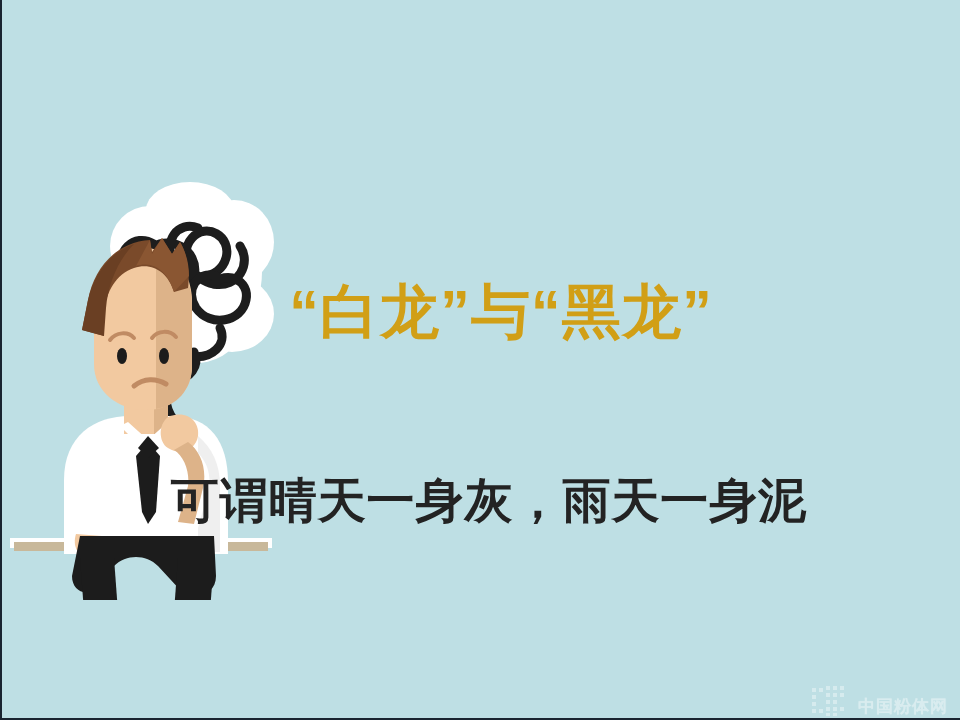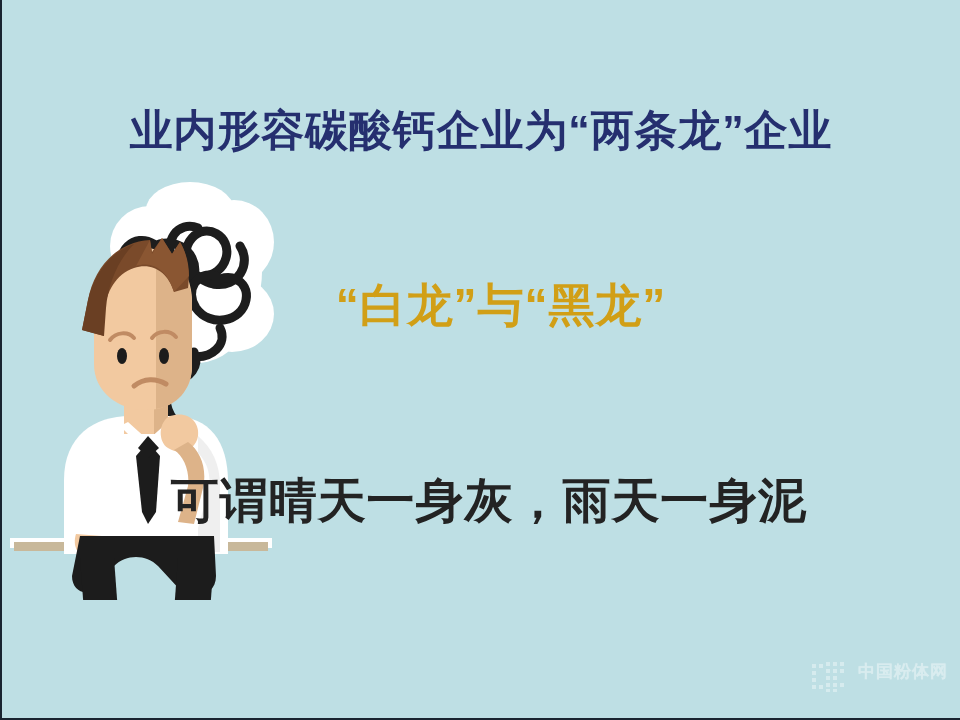--- a/index.html
+++ b/index.html
@@ -30,21 +30,21 @@
     letter-spacing: 0.02em;
   }
   #title-line {
     top: 106px;
     font-size: 43px;
     color: #252f6f;
     line-height: 1.15;
   }
   #subtitle-line {
     top: 279px;
-    font-size: 46px;
+    font-size: 59px;
     color: #d19f16;
     line-height: 1.15;
     padding-left: 40px;
     box-sizing: border-box;
   }
   #caption-line {
     top: 473px;
     font-size: 48px;
     color: #232323;
     line-height: 1.15;
@@ -58,23 +58,23 @@
     left: 0;
     top: 180px;
     width: 340px;
     height: 420px;
   }
 
   
   #watermark {
     position: absolute;
     right: 12px;
-    bottom: 24px;
+    bottom: 0;
     display: flex;
-    align-items: flex-start;
+    align-items: flex-end;
     gap: 6px;
     opacity: 0.42;
     pointer-events: none;
   }
   #watermark-text {
     font-size: 17px;
     font-weight: bold;
     color: #ffffff;
     letter-spacing: 1px;
     text-shadow: 0 0 1px rgba(255,255,255,0.6);
@@ -176,21 +176,20 @@
 
         <path d="M78 378 L112 378 L116 432 L82 432 Z" fill="#1c1c1c"></path>
         <path d="M176 378 L212 378 L208 432 L172 432 Z" fill="#1c1c1c"></path>
 
         <path d="M84 426 L116 426 L118 448 L86 448 Z" fill="#ddb389"></path>
         <path d="M174 426 L208 426 L206 448 L172 448 Z" fill="#ddb389"></path>
       </g>
     </svg>
   </div>
 
-  <div class="line" id="title-line">业内形容碳酸钙企业为“两条龙”企业</div>
 
   <div class="line" id="subtitle-line">“白龙”与“黑龙”</div>
 
   <div class="line" id="caption-line">可谓晴天一身灰，雨天一身泥</div>
 
   <div id="watermark">
     <svg id="watermark-logo" width="42" height="34" viewBox="0 0 42 34">
       <g fill="#ffffff" opacity="0.85">
         <rect x="2" y="4" width="4" height="4"></rect>
         <rect x="2" y="11" width="4" height="4"></rect>

